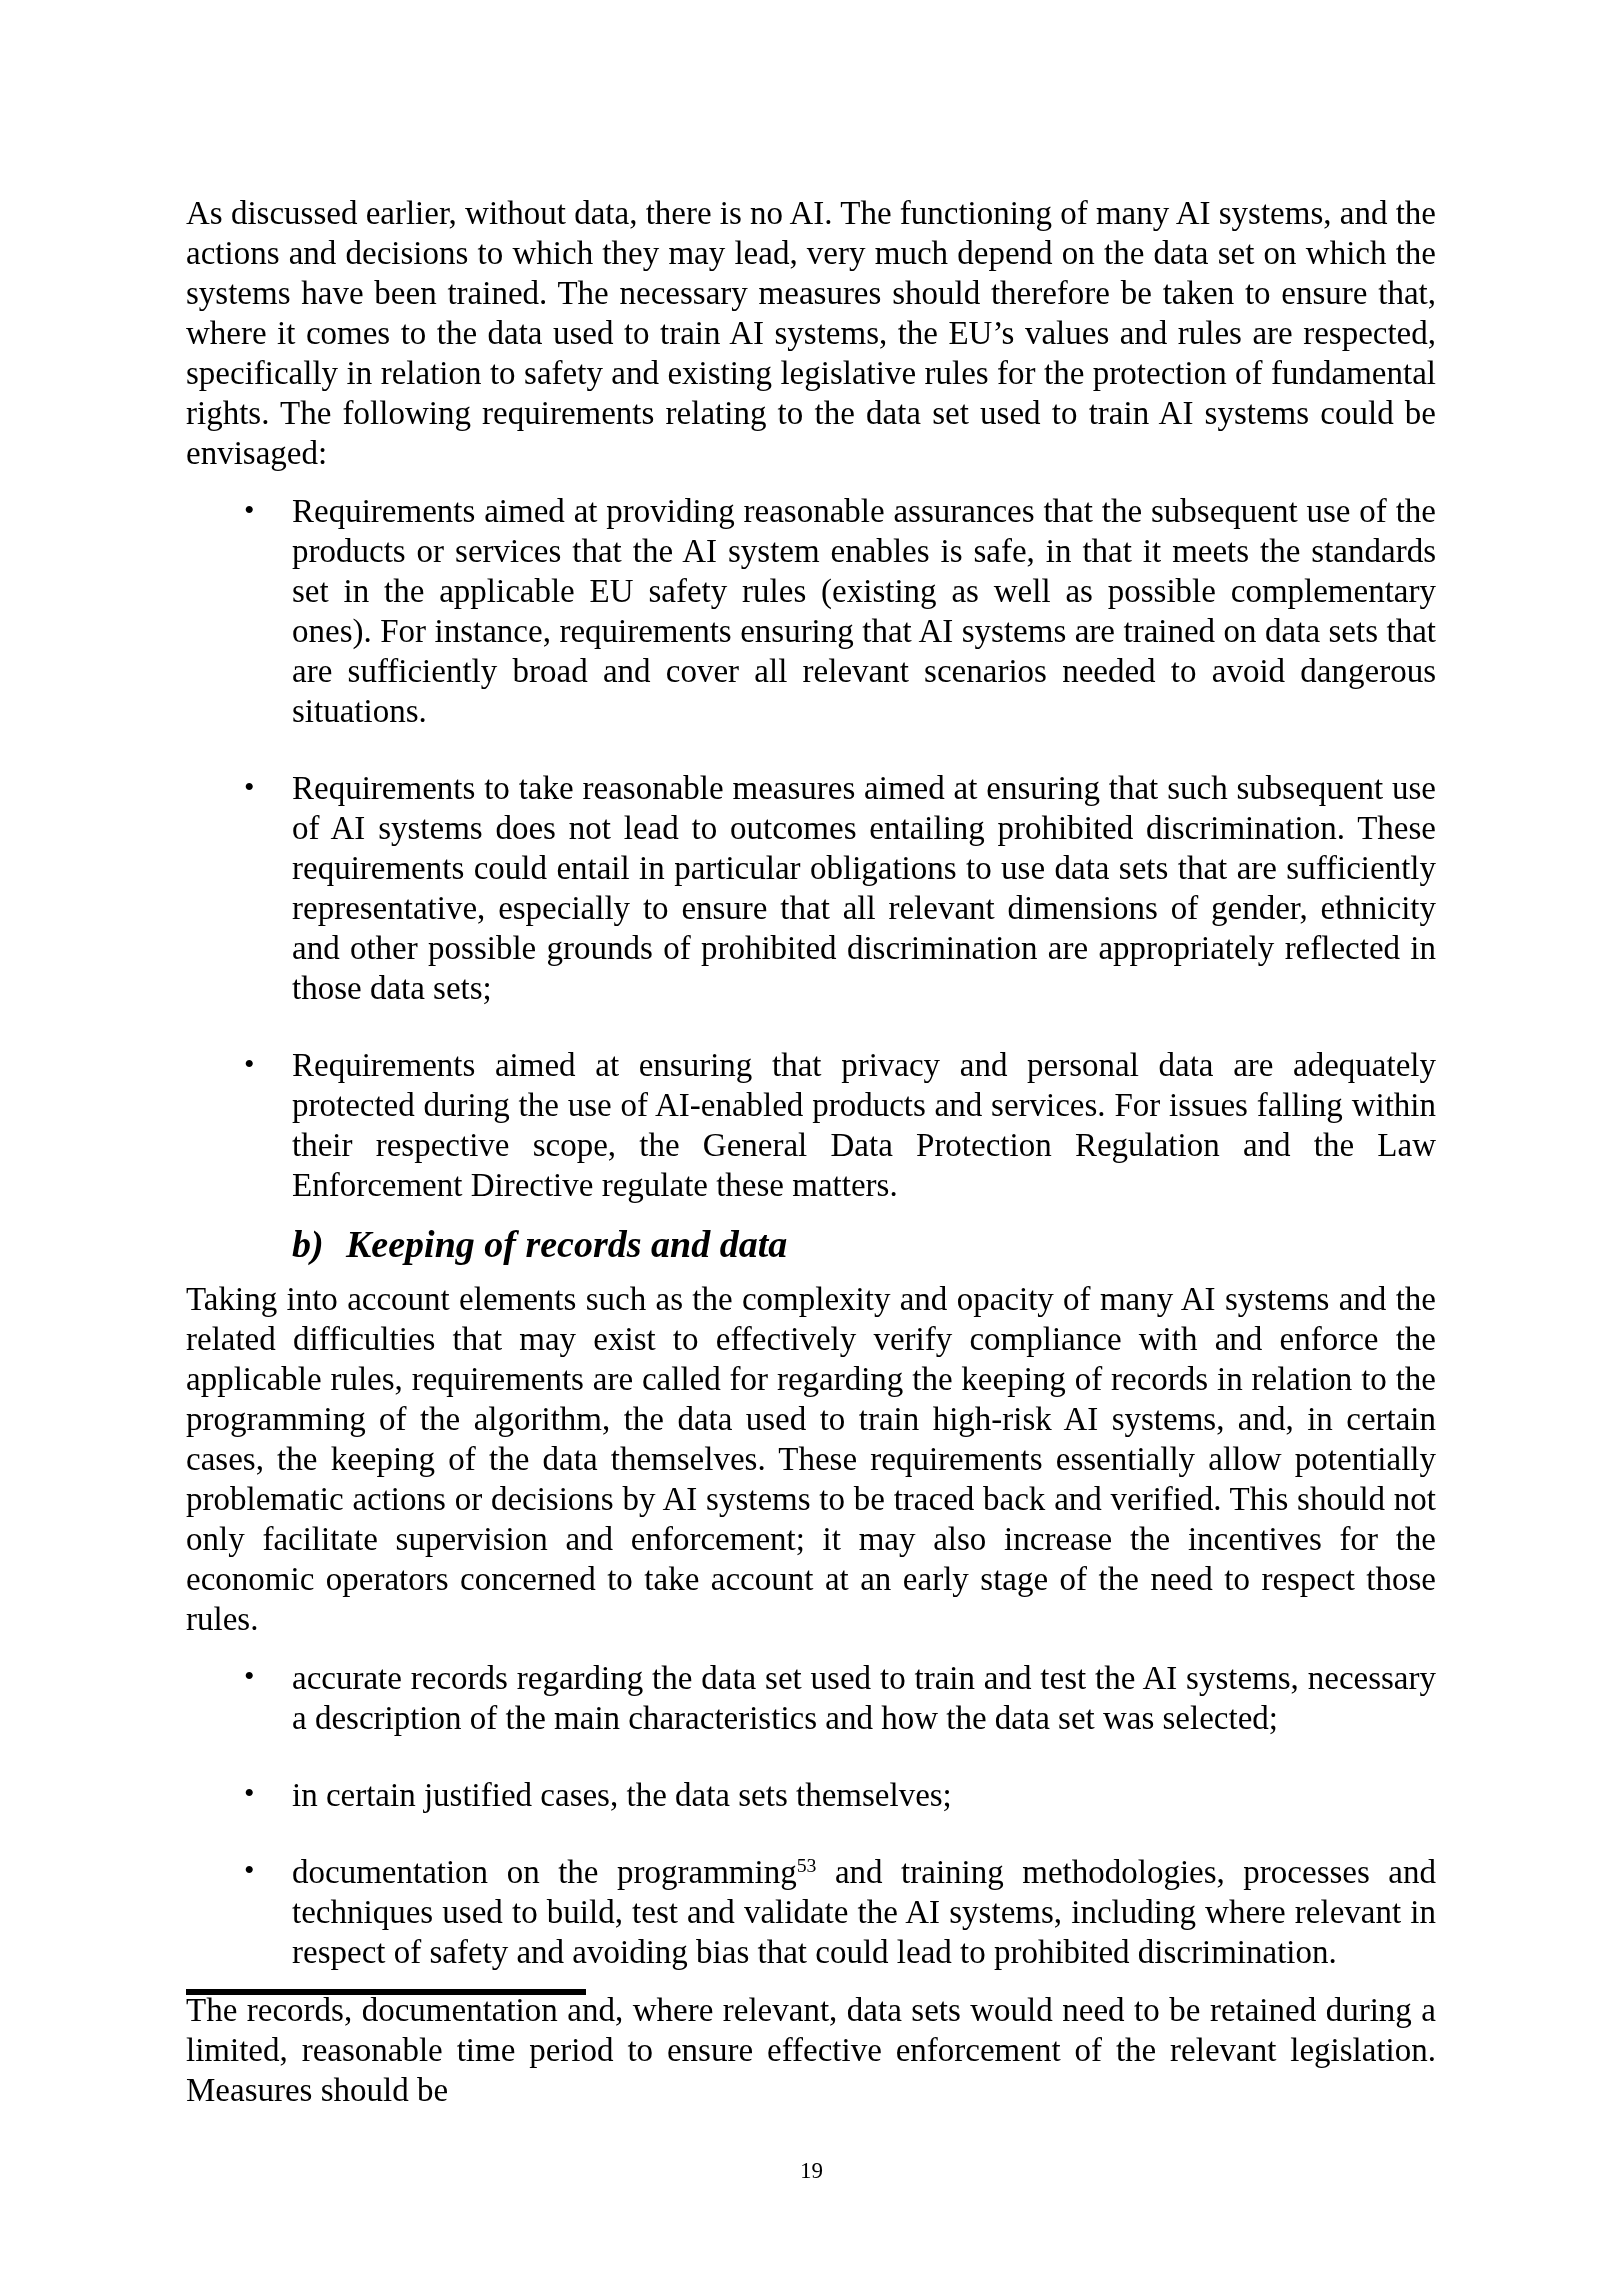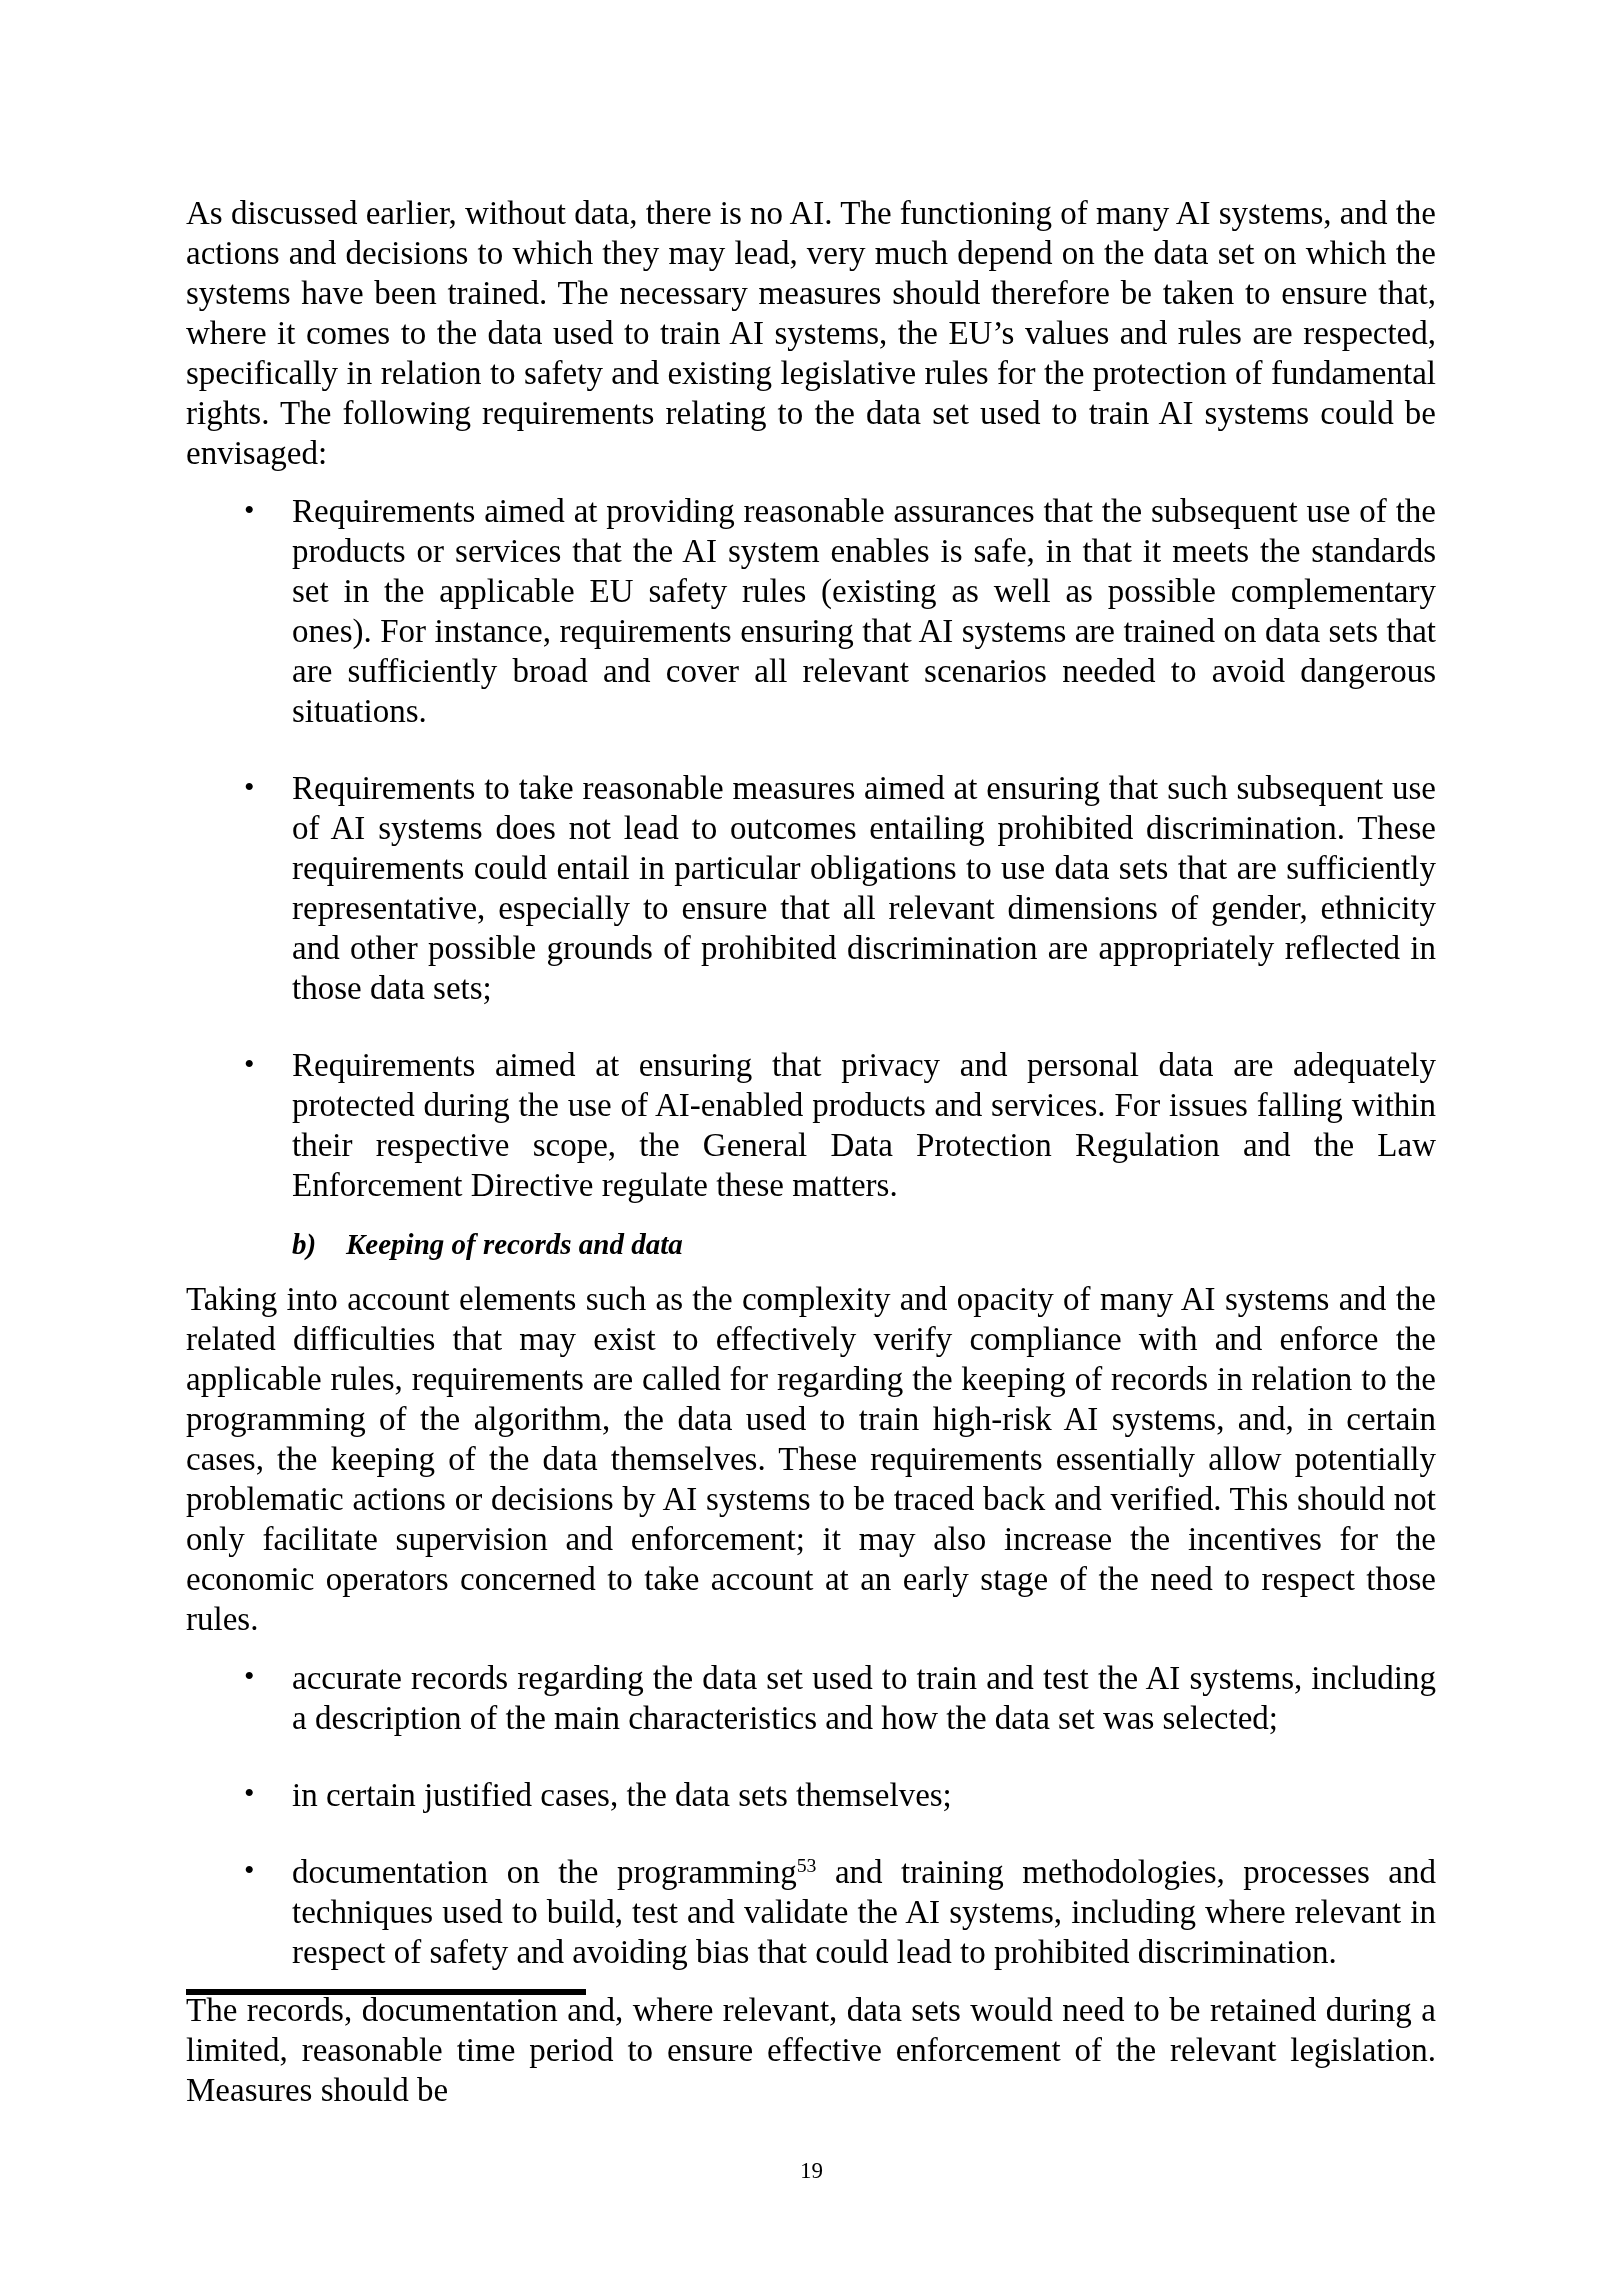--- a/index.html
+++ b/index.html
@@ -42,21 +42,21 @@
   }
   .bullet-marker {
     position: absolute;
     left: 58px;
     top: -1.3px;
     font-size: 30px;
   }
   .subheading {
     margin: 0 0 15.7px 0;
     padding-left: 106px;
-    font-size: 29px;
+    font-size: 38px;
     font-weight: bold;
     font-style: italic;
     line-height: 40px;
   }
   .subheading .label {
     display: inline-block;
     min-width: 54px;
   }
   sup.fn-ref {
     font-size: 60%;
@@ -121,21 +121,21 @@
     <h3 class="subheading">
       <span class="label">b)</span><span>Keeping of records and data</span>
     </h3>
 
     <p class="para">Taking into account elements such as the complexity and opacity of many AI systems and the related difficulties that may exist to effectively verify compliance with and enforce the applicable rules, requirements are called for regarding the keeping of records in relation to the programming of the algorithm, the data used to train high-risk AI systems, and, in certain cases, the keeping of the data themselves. These requirements essentially allow potentially problematic actions or decisions by AI systems to be traced back and verified. This should not only facilitate supervision and enforcement; it may also increase the incentives for the economic operators concerned to take account at an early stage of the need to respect those rules.</p>
 
 
     <div class="bullet-list">
       <div class="bullet-item">
         <span class="bullet-marker">•</span>
-        <span>accurate records regarding the data set used to train and test the AI systems, including a description of the main characteristics and how the data set was selected;</span>
+        <span>accurate records regarding the data set used to train and test the AI systems, necessary a description of the main characteristics and how the data set was selected;</span>
       </div>
       <div class="bullet-item">
         <span class="bullet-marker">•</span>
         <span>in certain justified cases, the data sets themselves;</span>
       </div>
       <div class="bullet-item last">
         <span class="bullet-marker">•</span>
         <span><span>documentation on the programming</span><sup class="fn-ref">53</sup><span> and training methodologies, processes and techniques used to build, test and validate the AI systems, including where relevant in respect of safety and avoiding bias that could lead to prohibited discrimination.</span></span>
       </div>
     </div>

